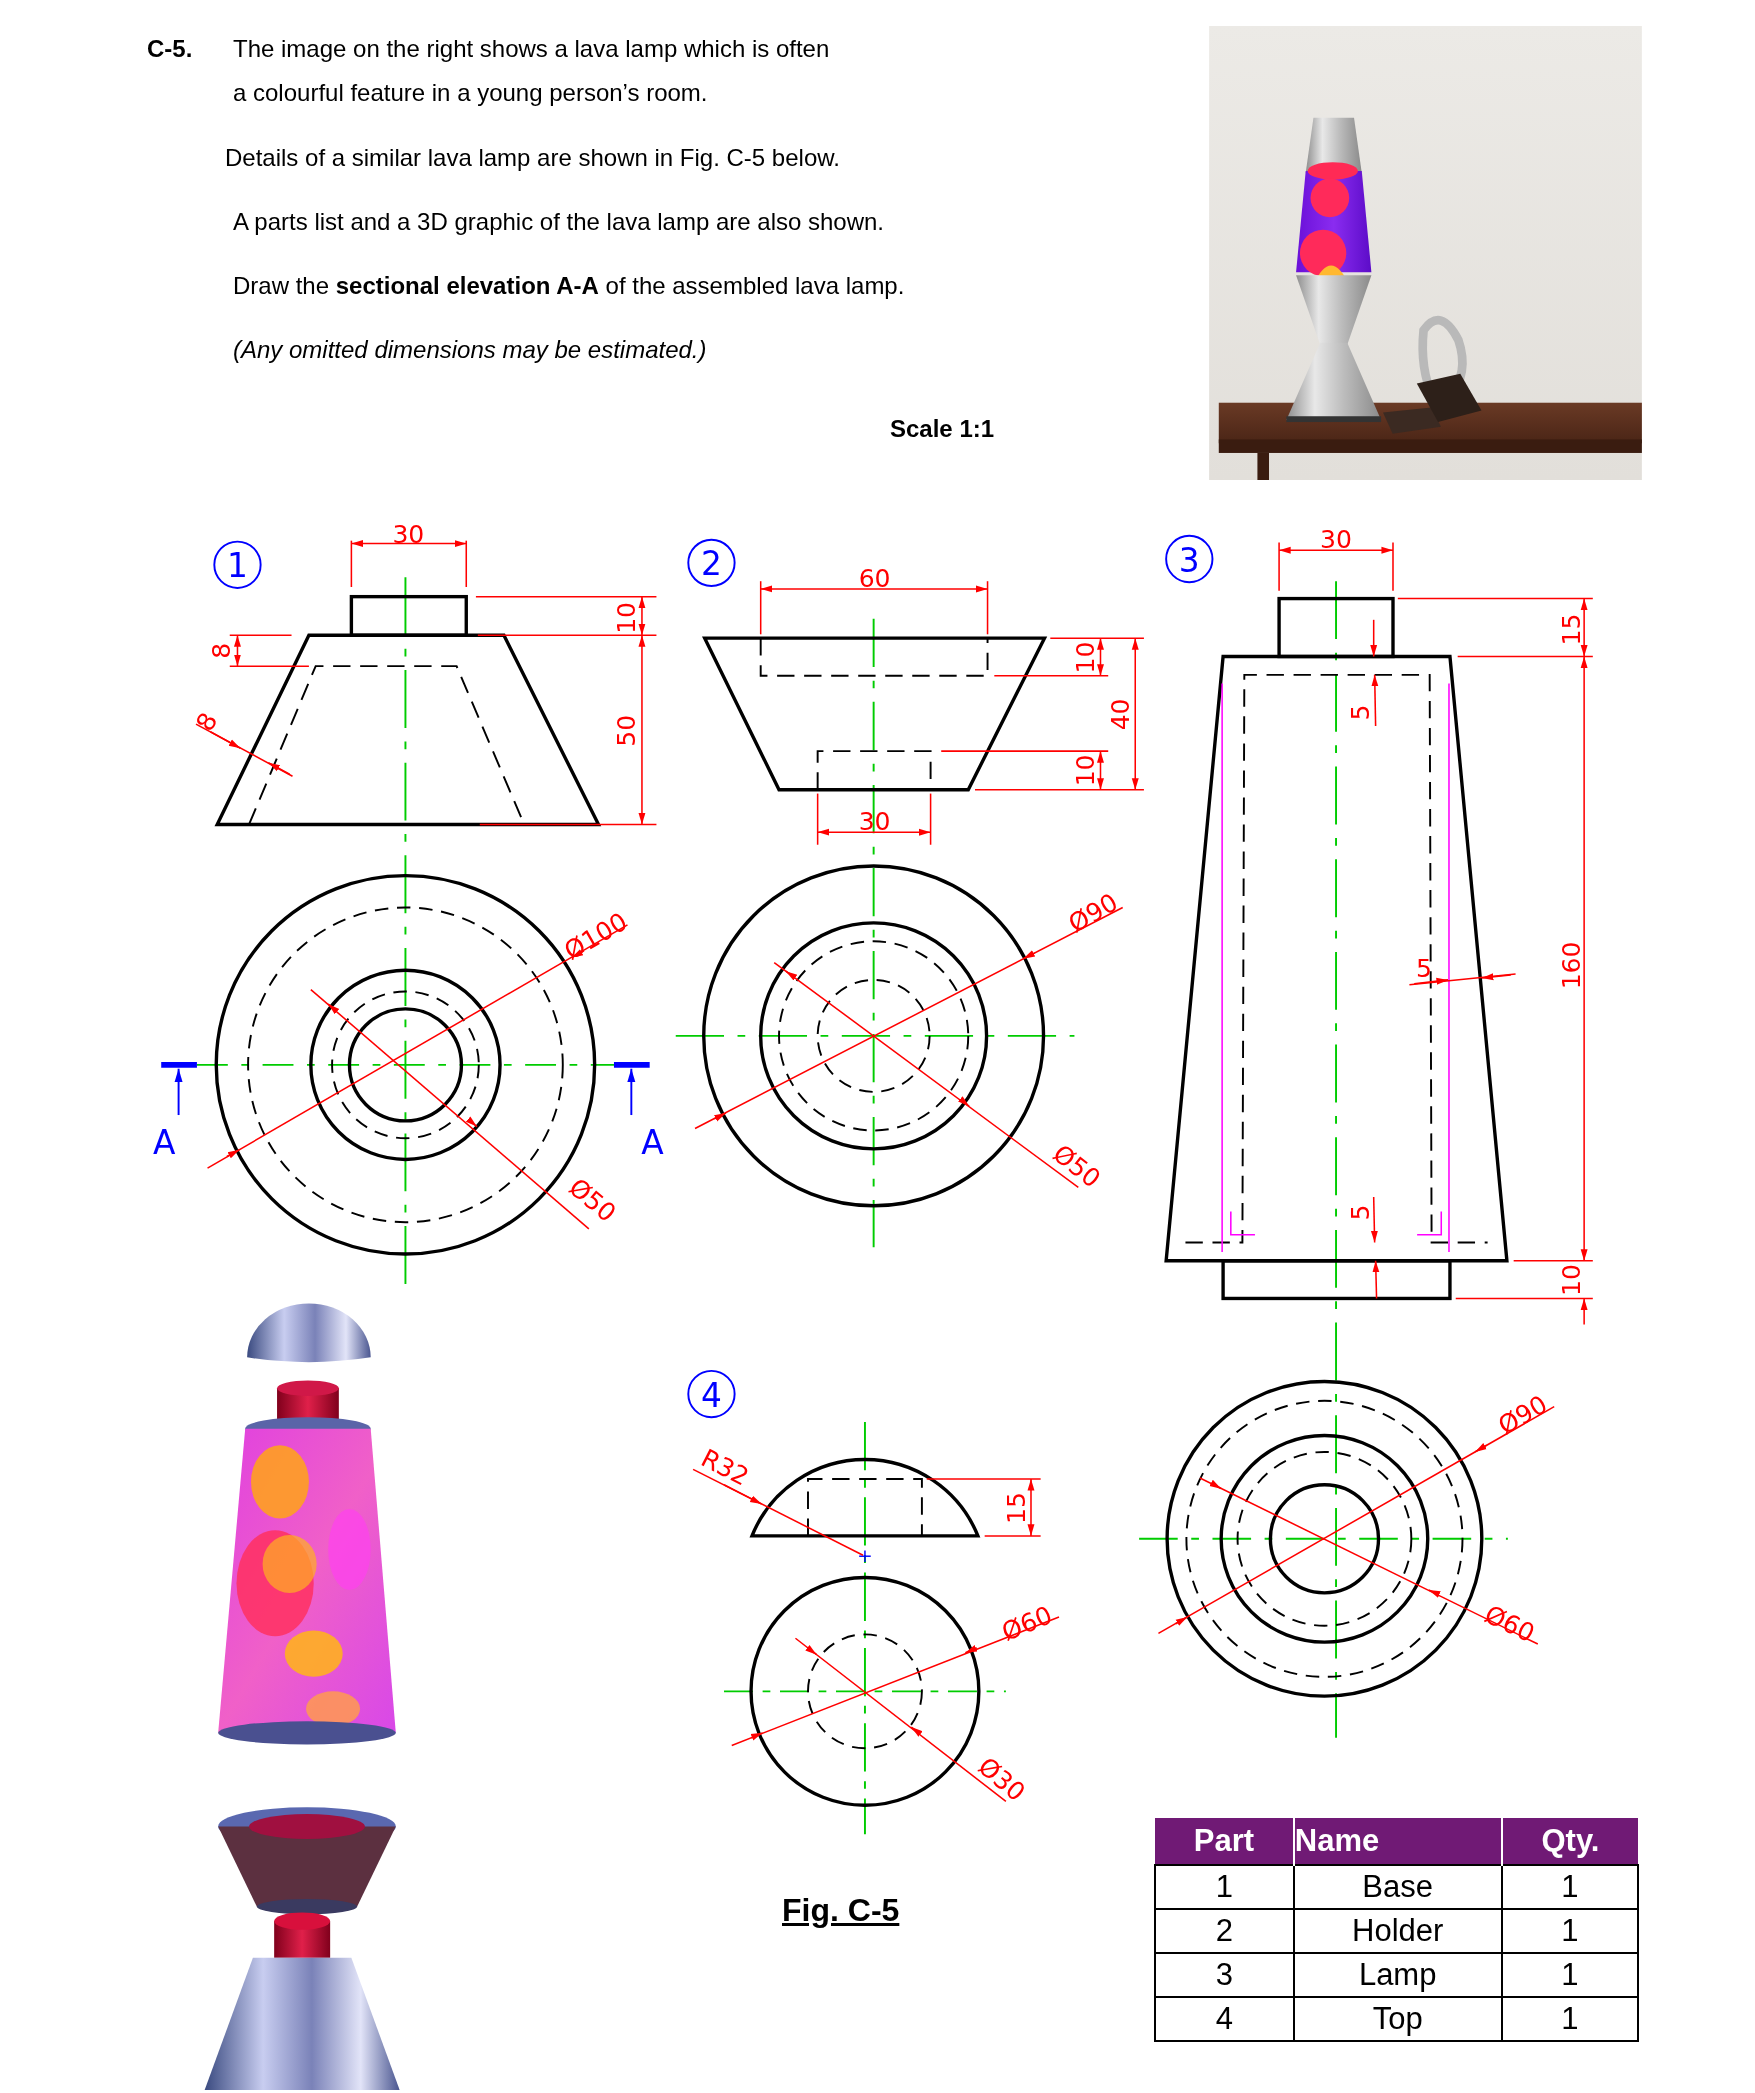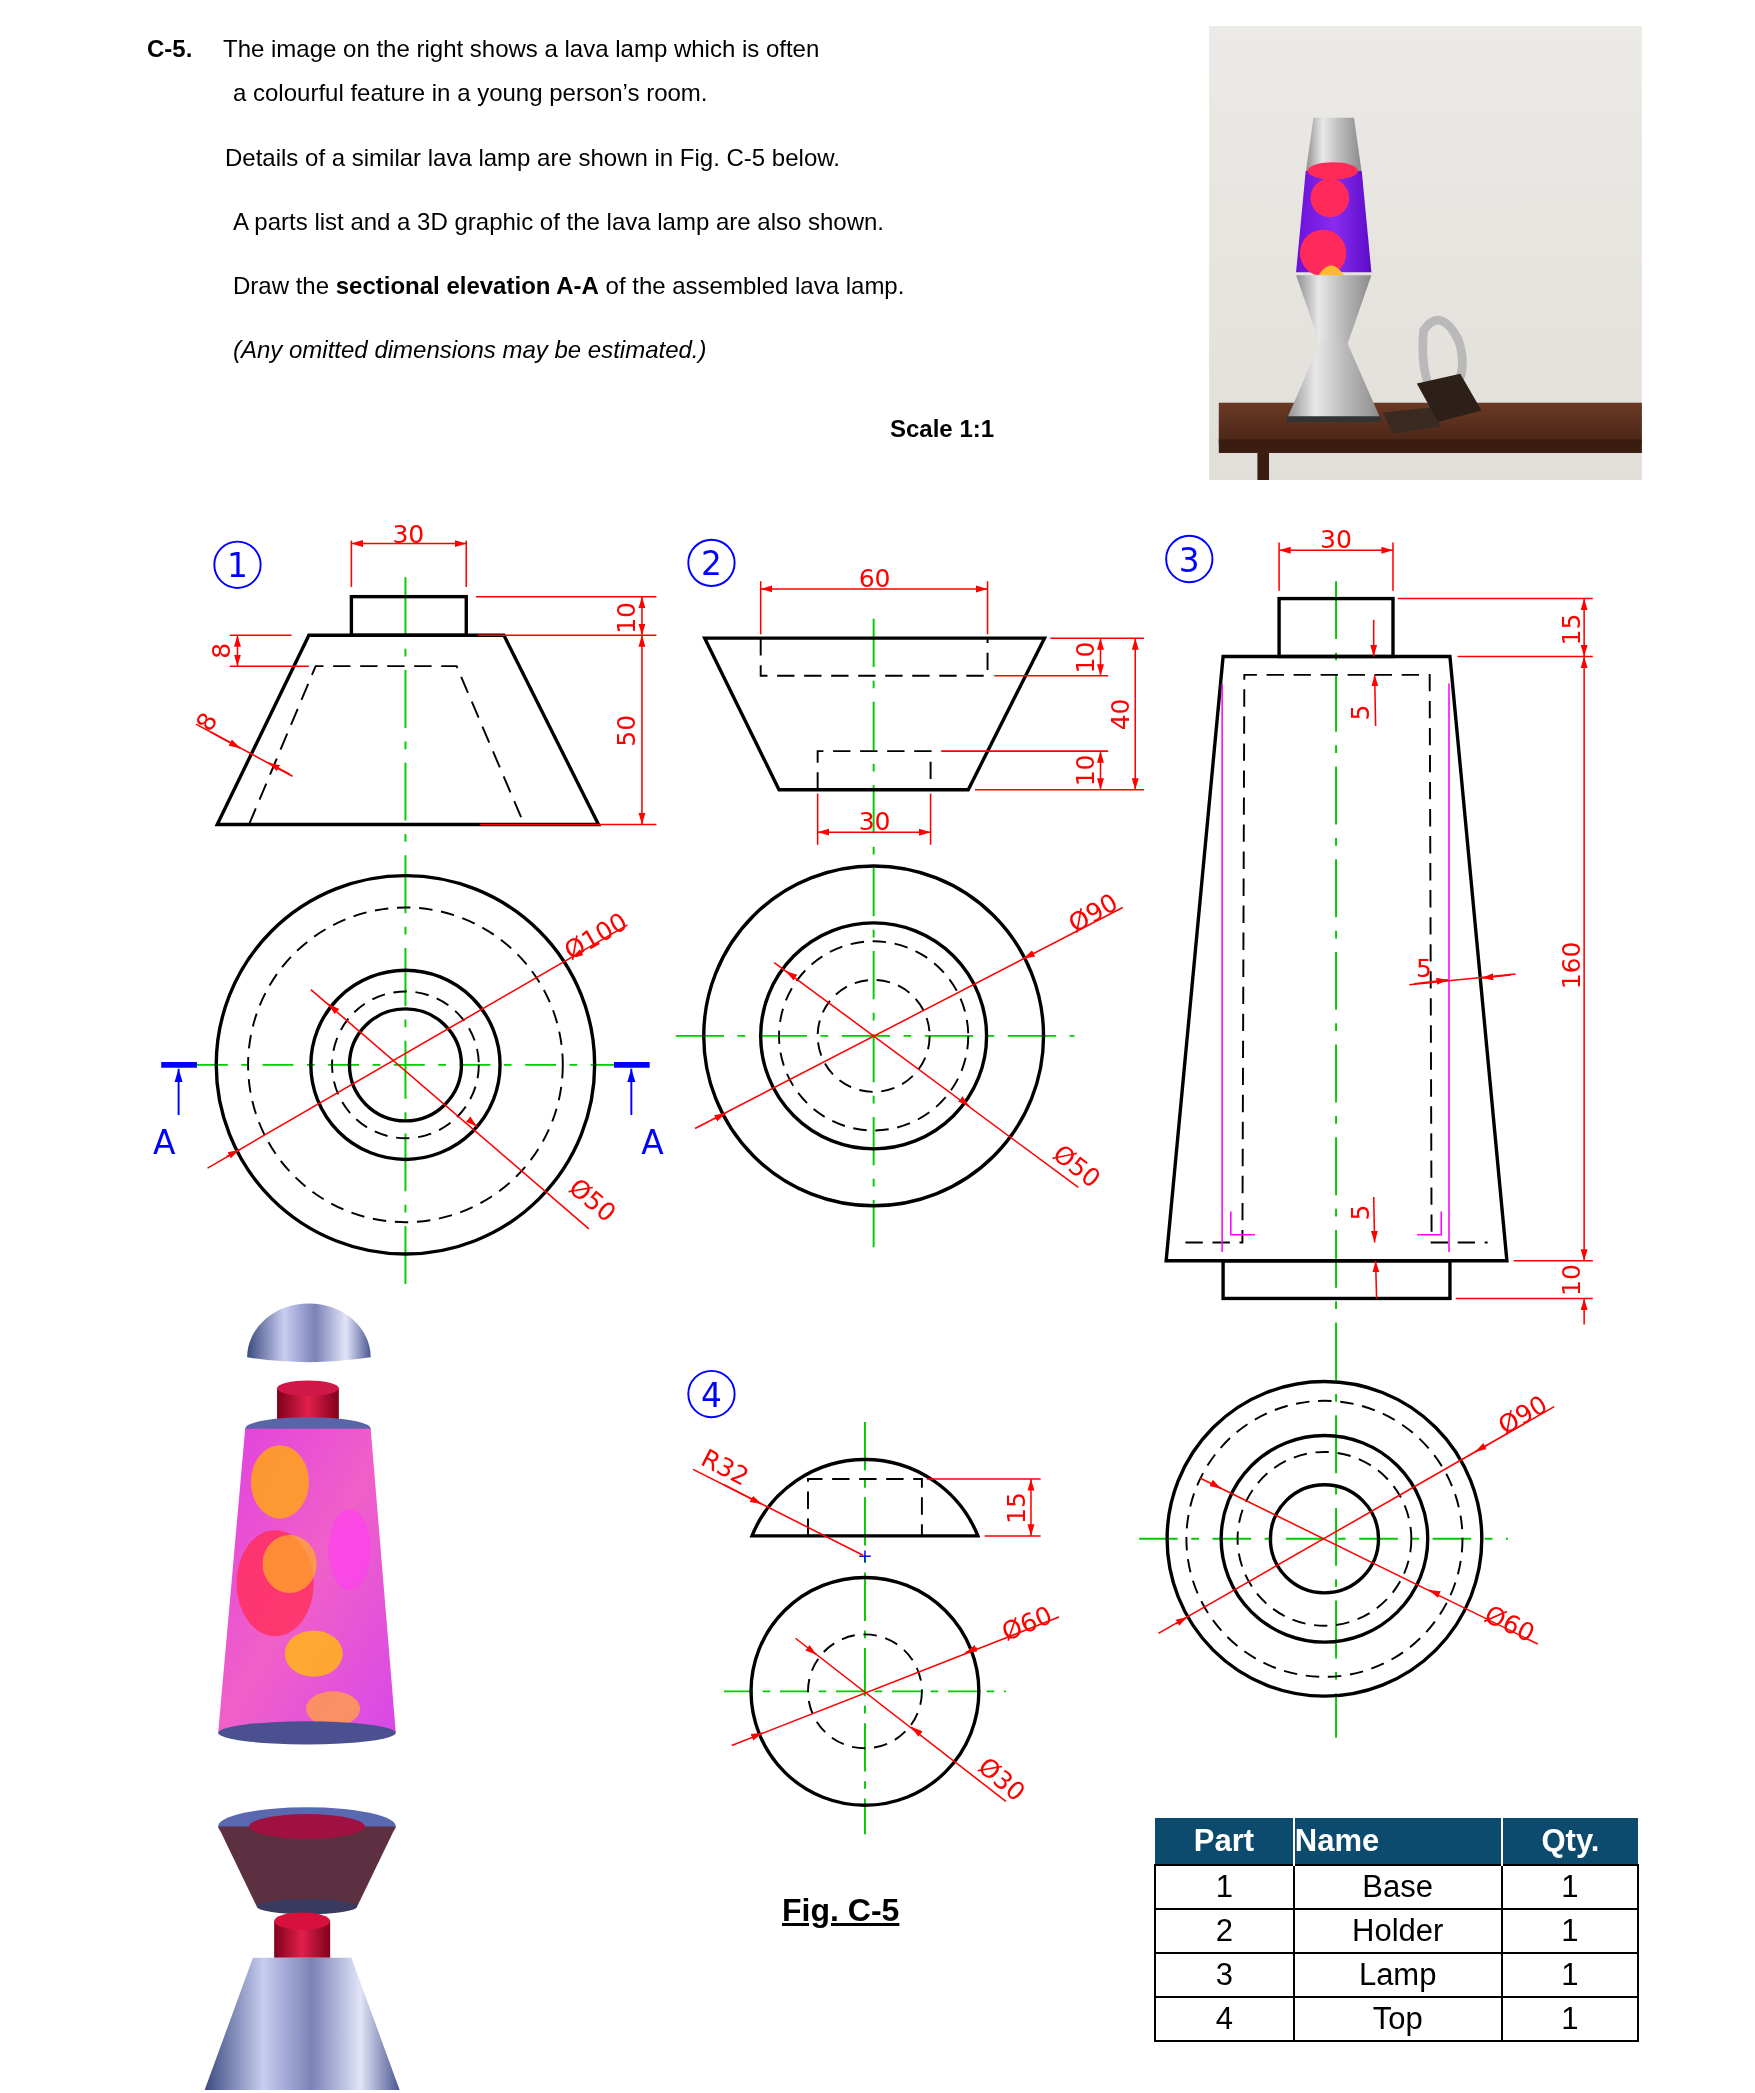--- a/index.html
+++ b/index.html
@@ -5,33 +5,33 @@
   html,body{margin:0;padding:0;background:#fff;}
   body{width:1755px;height:2093px;position:relative;overflow:hidden;font-family:"Liberation Sans",sans-serif;color:#000;}
   .abs{position:absolute;}
   .qtext{font-family:"Liberation Sans",sans-serif;font-size:24px;line-height:1;white-space:nowrap;}
   .qnum{font-weight:bold;}
   .bold{font-weight:bold;}
   .ital{font-style:italic;}
   .photo{position:absolute;left:1209px;top:26px;width:433px;height:454px;overflow:hidden;box-shadow:0 0 13.5px 5.8px rgba(255,255,255,0.9) inset;}
   svg text{font-family:"DejaVu Sans",sans-serif;}
   .parts{position:absolute;left:1154px;top:1818px;border-collapse:collapse;font-family:"Liberation Sans",sans-serif;font-size:31px;}
-  .parts th{background:#0c4a6e;color:#fff;font-weight:bold;height:46px;padding:0;}
+  .parts th{background:#701a75;color:#fff;font-weight:bold;height:46px;padding:0;}
   .parts td{border:2.9px solid #000;height:42px;padding:0 3.9px;}
   .parts th.sep{border-right:2.9px solid #fff;}
   .parts .c1{width:129px;text-align:center;}
   .parts .c2{width:198px;text-align:center;}
   .parts .c3{width:127px;text-align:center;}
   .fig{position:absolute;left:782px;top:1892px;font-size:32px;font-weight:bold;font-family:"Liberation Sans",sans-serif;text-decoration:underline;}
 </style>
 </head>
 <body>
 
 <div class="abs qtext qnum" style="left:147px;top:37px;">C-5.</div>
-<div class="abs qtext" style="left:223px;top:37px;">The image on the right shows a lava lamp which is often</div>
+<div class="abs qtext" style="left:233px;top:37px;">The image on the right shows a lava lamp which is often</div>
 <div class="abs qtext" style="left:233px;top:81px;">a colourful feature in a young person’s room.</div>
 <div class="abs qtext" style="left:225px;top:146px;">Details of a similar lava lamp are shown in Fig. C-5 below.</div>
 <div class="abs qtext" style="left:233px;top:210px;">A parts list and a 3D graphic of the lava lamp are also shown.</div>
 <div class="abs qtext" style="left:233px;top:274px;"><span>Draw the </span><span class="bold">sectional elevation A-A</span><span> of the assembled lava lamp.</span></div>
 <div class="abs qtext ital" style="left:233px;top:338px;font-style:italic;">(Any omitted dimensions may be estimated.)</div>
 <div class="abs qtext bold" style="left:890px;top:417px;">Scale 1:1</div>
 
 <div class="photo">
   <svg width="433" height="454" viewBox="0 0 448 470">
     <defs>

